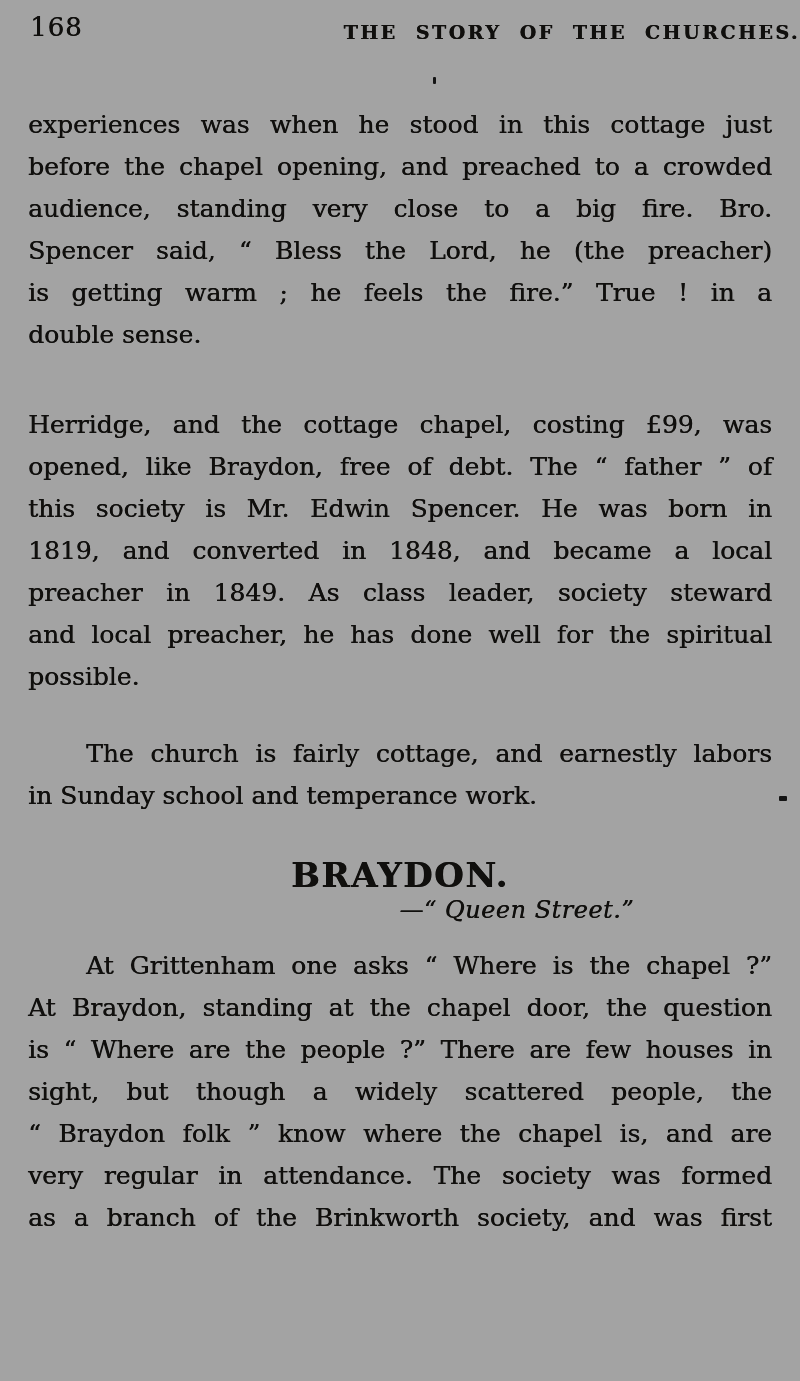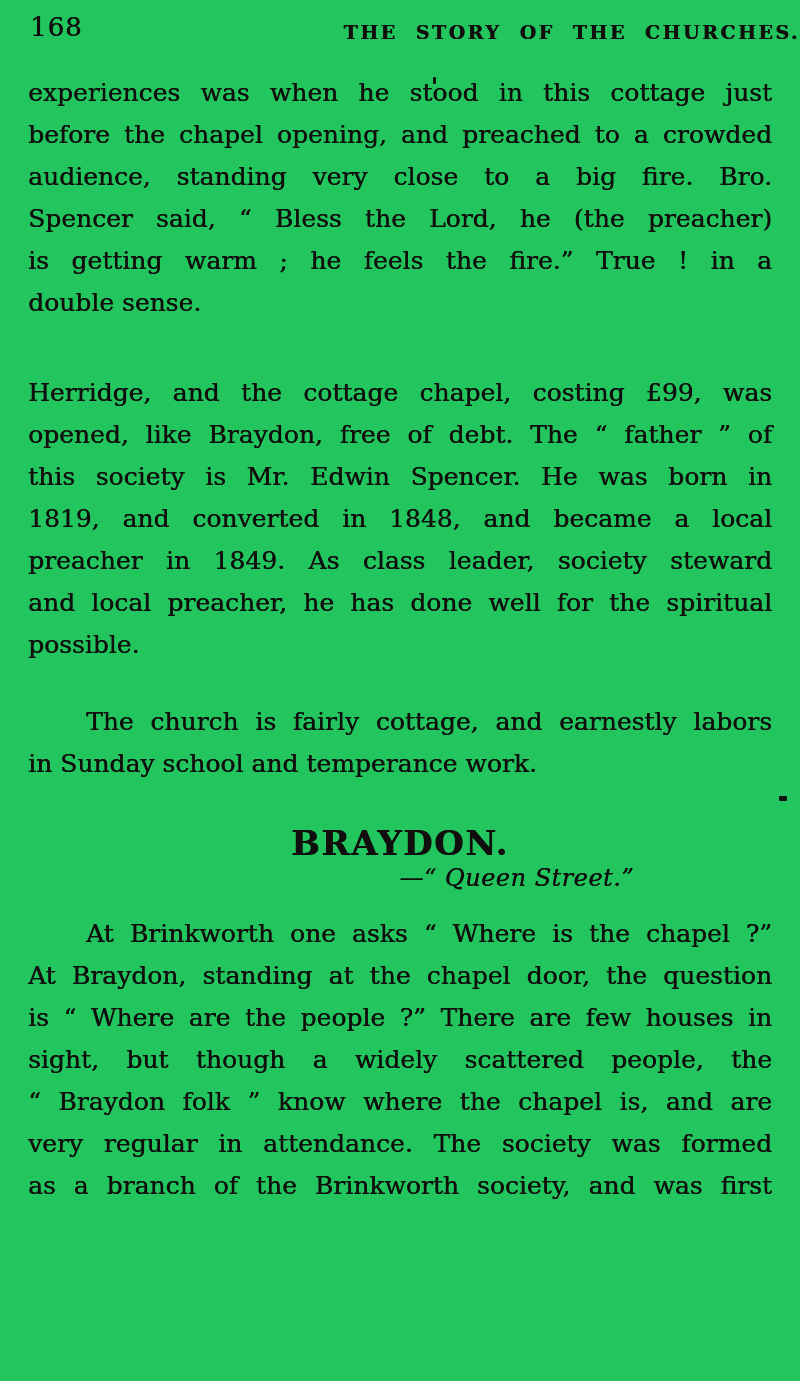--- a/index.html
+++ b/index.html
@@ -4,21 +4,21 @@
 <style>
   html, body {
     margin: 0;
     padding: 0;
     background: #ffffff;
   }
   .page {
     position: relative;
     width: 800px;
     height: 1381px;
-    background: #22c55e;
+    background: #a3a3a3;
     color: #100f0d;
     font-family: "DejaVu Serif", "Liberation Serif", serif;
     overflow: hidden;
     text-shadow: 0.4px 0 0 currentColor; 
   }
   
   .header {
     position: relative;
     padding-top: 16px;
     height: 32px;
@@ -47,21 +47,21 @@
   .jline {
     text-align: justify;
     text-align-last: justify;
   }
   .line-last {
     text-align-last: left;
   }
   .indent {
     text-indent: 58px;
   }
-  .p1 { margin-top: 24px; }
+  .p1 { margin-top: 56px; }
   .p2 { margin-top: 48px; }
   .p3 { margin-top: 35px; }
   .p4 { margin-top: 20px; }
   
   .section-heading {
     margin-top: 38px;
     text-align: center;
     font-size: 34px;
     font-weight: bold;
     letter-spacing: 1.5px;
@@ -129,21 +129,21 @@
 
     <div class="paragraph p3">
       <div class="jline indent">The church is fairly cottage, and earnestly labors</div>
       <div class="jline line-last">in Sunday school and temperance work.</div>
     </div>
 
     <div class="section-heading">BRAYDON.</div>
     <div class="section-subtitle">—“ Queen Street.”</div>
 
     <div class="paragraph p4">
-      <div class="jline indent">At Brinkworth one asks “ Where is the chapel ?”</div>
+      <div class="jline indent">At Grittenham one asks “ Where is the chapel ?”</div>
       <div class="jline">At Braydon, standing at the chapel door, the question</div>
       <div class="jline">is “ Where are the people ?”  There are few houses in</div>
       <div class="jline">sight, but though a widely scattered people, the</div>
       <div class="jline">“ Braydon folk ” know where the chapel is, and are</div>
       <div class="jline">very regular in attendance.  The society was formed</div>
       <div class="jline">as a branch of the Brinkworth society, and was first</div>
     </div>
 
   </div>
 

